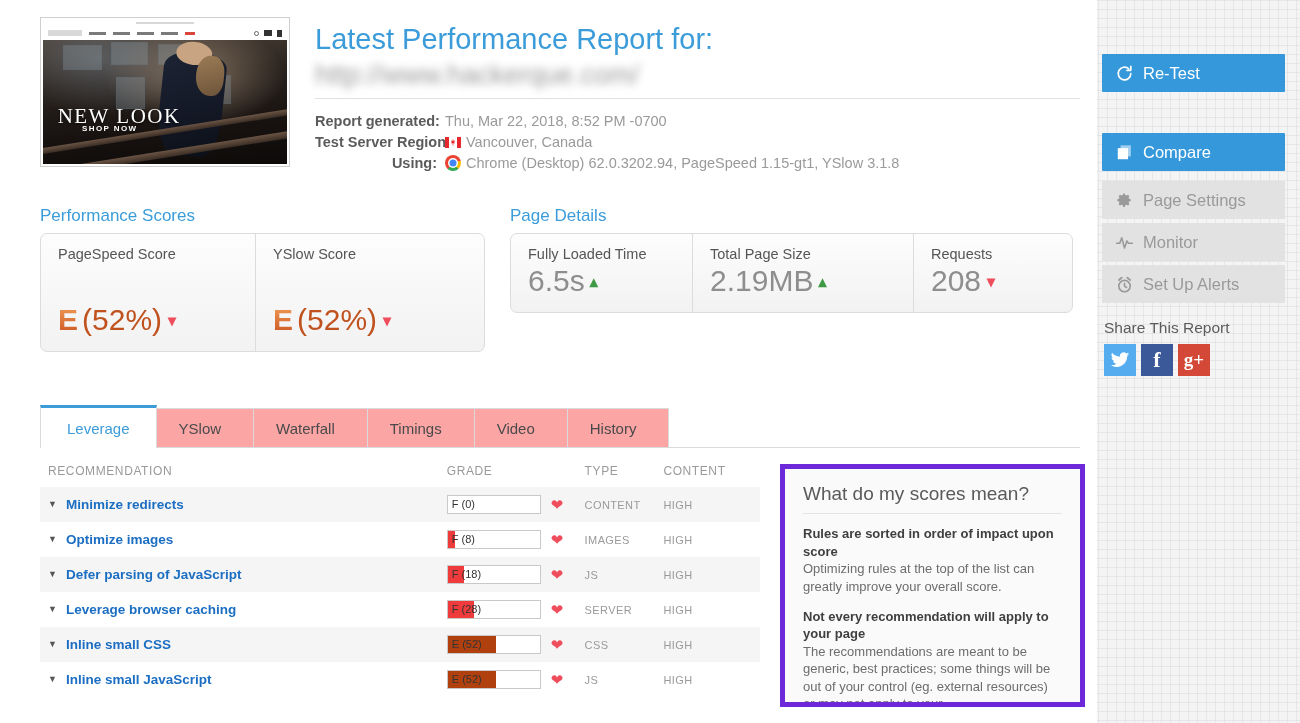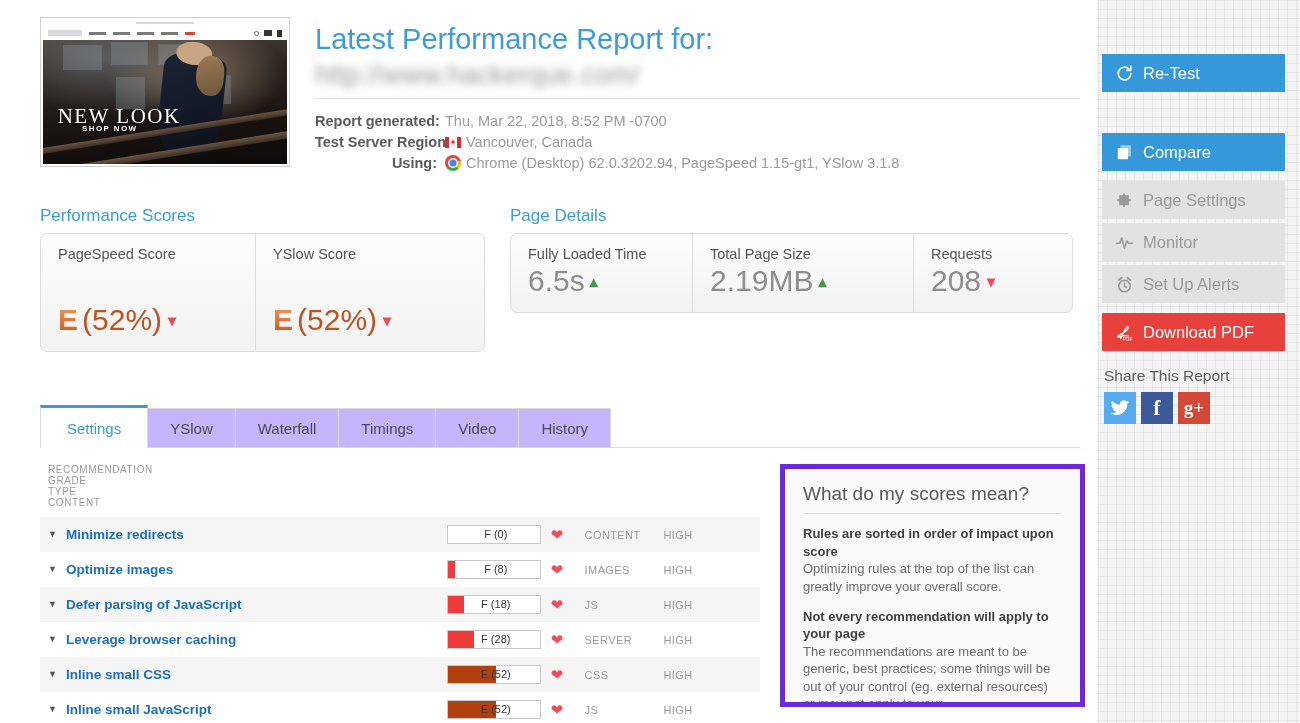--- a/index.html
+++ b/index.html
@@ -197,44 +197,44 @@
   .w-req  { min-width: 158px; }
 
   
   .tabs-wrap { margin-top: 53px; position: relative; }
   .tabs {
     display: flex; align-items: flex-end;
     border-bottom: 1px solid #dadada;
     width: 1040px;
   }
   .tab {
-    padding: 12px 22px 11px 22px;
+    padding: 12px 32px 11px 22px;
     font-size: 15px; color: #4a4a4a;
-    background: #c4b5fd;
+    background: #fca5a5;
     border: 1px solid #dadada;
     border-bottom: none;
     margin-right: -1px;
     cursor: pointer;
     line-height: 1;
   }
   .tab.active {
     background: #ffffff;
     color: #3b9cd9;
     border-top: 3px solid #3b9cd9;
     padding: 13px 26px 12px 26px;
     position: relative; z-index: 2;
     margin-bottom: -1px;
   }
 
   
   .body-split { display: flex; margin-top: 16px; gap: 20px; }
   .rec-table { width: 720px; flex: 0 0 auto; }
   .rec-head {
-    display: flex; font-size: 10px; color: #9a9a9a;
-    letter-spacing: 0.6px; padding: 0 8px 9px 8px; flex-direction: column;
+    display: flex; font-size: 12px; color: #9a9a9a;
+    letter-spacing: 0.6px; padding: 0 8px 9px 8px;
   }
   .col-rec   { width: 405px; }
   .col-grade { width: 140px; }
   .col-type  { width: 80px; }
   .col-prio  { width: 90px; }
   .rec-row {
     display: flex; align-items: center;
     height: 35px; padding: 0 8px;
     font-size: 13.5px;
   }
@@ -253,21 +253,20 @@
     position: relative; overflow: hidden;
   }
   .grade-fill {
     position: absolute; left: 0; top: 0; bottom: 0;
   }
   .grade-text {
     position: relative; z-index: 2;
     font-size: 11px; color: #333;
     line-height: 17px; padding-left: 4px;
     white-space: nowrap;
-    text-align: center;
   }
   .grade-heart { color: #ef4c5c; font-size: 15px; line-height: 1; }
   .type-cell { width: 80px; font-size: 11px; color: #9a9a9a; letter-spacing: .4px;}
   .prio-cell { width: 90px; font-size: 11px; color: #9a9a9a; letter-spacing: .4px;}
 
   
   .panel {
     width: 305px; flex: 0 0 auto;
     border: 5px solid #6d28d9;
     background: #fafafa;
@@ -429,21 +428,21 @@
                 <span>208</span>
                 <span class="caret-down">▾</span>
               </div>
             </div>
           </div>
         </div>
       </div>
 
       <div class="tabs-wrap">
         <div class="tabs">
-          <div class="tab active">Settings</div>
+          <div class="tab active">Leverage</div>
           <div class="tab">YSlow</div>
           <div class="tab">Waterfall</div>
           <div class="tab">Timings</div>
           <div class="tab">Video</div>
           <div class="tab">History</div>
         </div>
       </div>
 
       <div class="body-split">
 
@@ -600,27 +599,20 @@
 
     <div class="side-btn grey">
       <svg class="icn" viewBox="0 0 24 24">
         <circle cx="12" cy="14" r="7.2" fill="none" stroke="#9a9a9a" stroke-width="2.1"></circle>
         <path d="M12 10.5V14l2.6 1.8" fill="none" stroke="#9a9a9a" stroke-width="2" stroke-linecap="round"></path>
         <path d="M5 6.2 8.4 3.4M19 6.2 15.6 3.4" fill="none" stroke="#9a9a9a" stroke-width="2.4" stroke-linecap="round"></path>
       </svg>
       <span>Set Up Alerts</span>
     </div>
 
-    <div class="side-btn red gap">
-      <svg class="icn" viewBox="0 0 24 24">
-        <path d="M7 20c3-6 5.5-13 8-15 1.8-1.4 2.4 1.2.6 3.2C13.4 11 8.5 14.4 4 16.3c-1.4.6-.9 1.9.7 1.4 3.4-1 8.6-2.1 12.3-1.5" fill="none" stroke="#fff" stroke-width="1.5" stroke-linecap="round"></path>
-        <text x="10" y="23" font-size="6" fill="#fff" font-family="sans-serif">PDF</text>
-      </svg>
-      <span>Download PDF</span>
-    </div>
 
     <div class="share-title">Share This Report</div>
     <div class="socials">
       <div class="soc tw">
         <svg width="20" height="20" viewBox="0 0 24 24">
           <path fill="#fff" d="M23 4.9a8.8 8.8 0 0 1-2.6.7 4.5 4.5 0 0 0 2-2.5 9 9 0 0 1-2.9 1.1A4.5 4.5 0 0 0 11.8 8 12.8 12.8 0 0 1 2.5 3.3a4.5 4.5 0 0 0 1.4 6 4.4 4.4 0 0 1-2-.6v.1a4.5 4.5 0 0 0 3.6 4.4 4.5 4.5 0 0 1-2 .1 4.5 4.5 0 0 0 4.2 3.1A9 9 0 0 1 1 18.3a12.7 12.7 0 0 0 6.9 2c8.3 0 12.8-6.9 12.8-12.8v-.6A9.2 9.2 0 0 0 23 4.9z"></path>
         </svg>
       </div>
       <div class="soc fb">
         <span>f</span>

